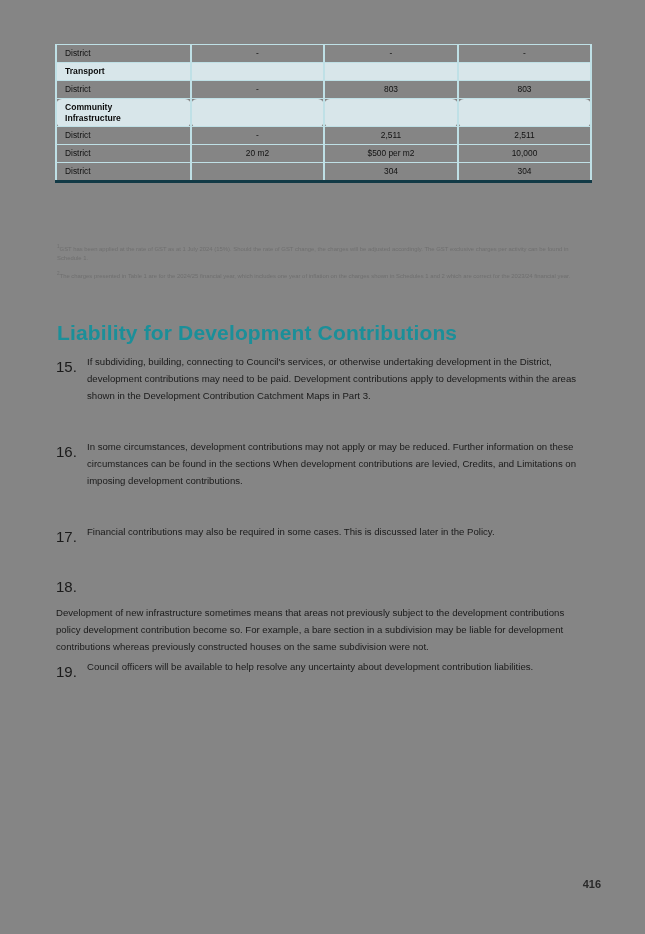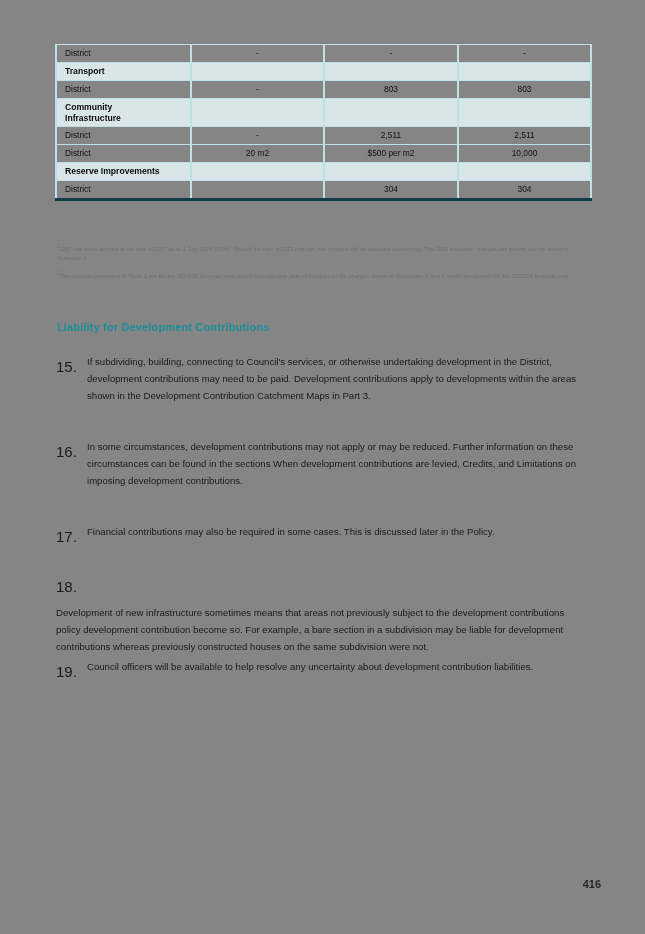--- a/index.html
+++ b/index.html
@@ -70,21 +70,21 @@
     background: #d8e6ea;
     height: 17px;
     margin-top: 48px;
   }
   tr.row-cat td.cell-label {
     padding-left: 8px;
     font-weight: bold;
     font-size: 8.6px;
     color: #0b0b0b;
   }
-  tr.row-cat.tall td { height: 27px; }
+  tr.row-cat.tall td { height: 27px; border-radius: 6px; }
   tr.row-cat td.cell-label .catline { display: block; }
 
   
   .footnotes {
     position: absolute;
     left: 57px;
     top: 243px;
     width: 534px;
   }
   .footnote {
@@ -99,21 +99,21 @@
     vertical-align: super;
     color: #6f6f6f;
   }
   .footnote .fn-body { padding-left: 0; }
 
   
   .section-heading {
     position: absolute;
     left: 57px;
     top: 321px;
-    font-size: 11px;
+    font-size: 21px;
     font-weight: bold;
     color: #1b8f99;
     letter-spacing: 0.15px;
   }
 
   
   .para {
     position: absolute;
     left: 56px;
     width: 535px;
@@ -197,26 +197,20 @@
             <td class="cell-val">-</td>
             <td class="cell-val">2,511</td>
             <td class="cell-val">2,511</td>
           </tr>
           <tr class="row-data">
             <td class="cell-label">District</td>
             <td class="cell-val">20 m2</td>
             <td class="cell-val">$500 per m2</td>
             <td class="cell-val">10,000</td>
           </tr>
-          <tr class="row-cat">
-            <td class="cell-label">Reserve Improvements</td>
-            <td class="cell-val"></td>
-            <td class="cell-val"></td>
-            <td class="cell-val"></td>
-          </tr>
           <tr class="row-data">
             <td class="cell-label">District</td>
             <td class="cell-val"></td>
             <td class="cell-val">304</td>
             <td class="cell-val">304</td>
           </tr>
         </tbody>
     </table>
   </div>
 

